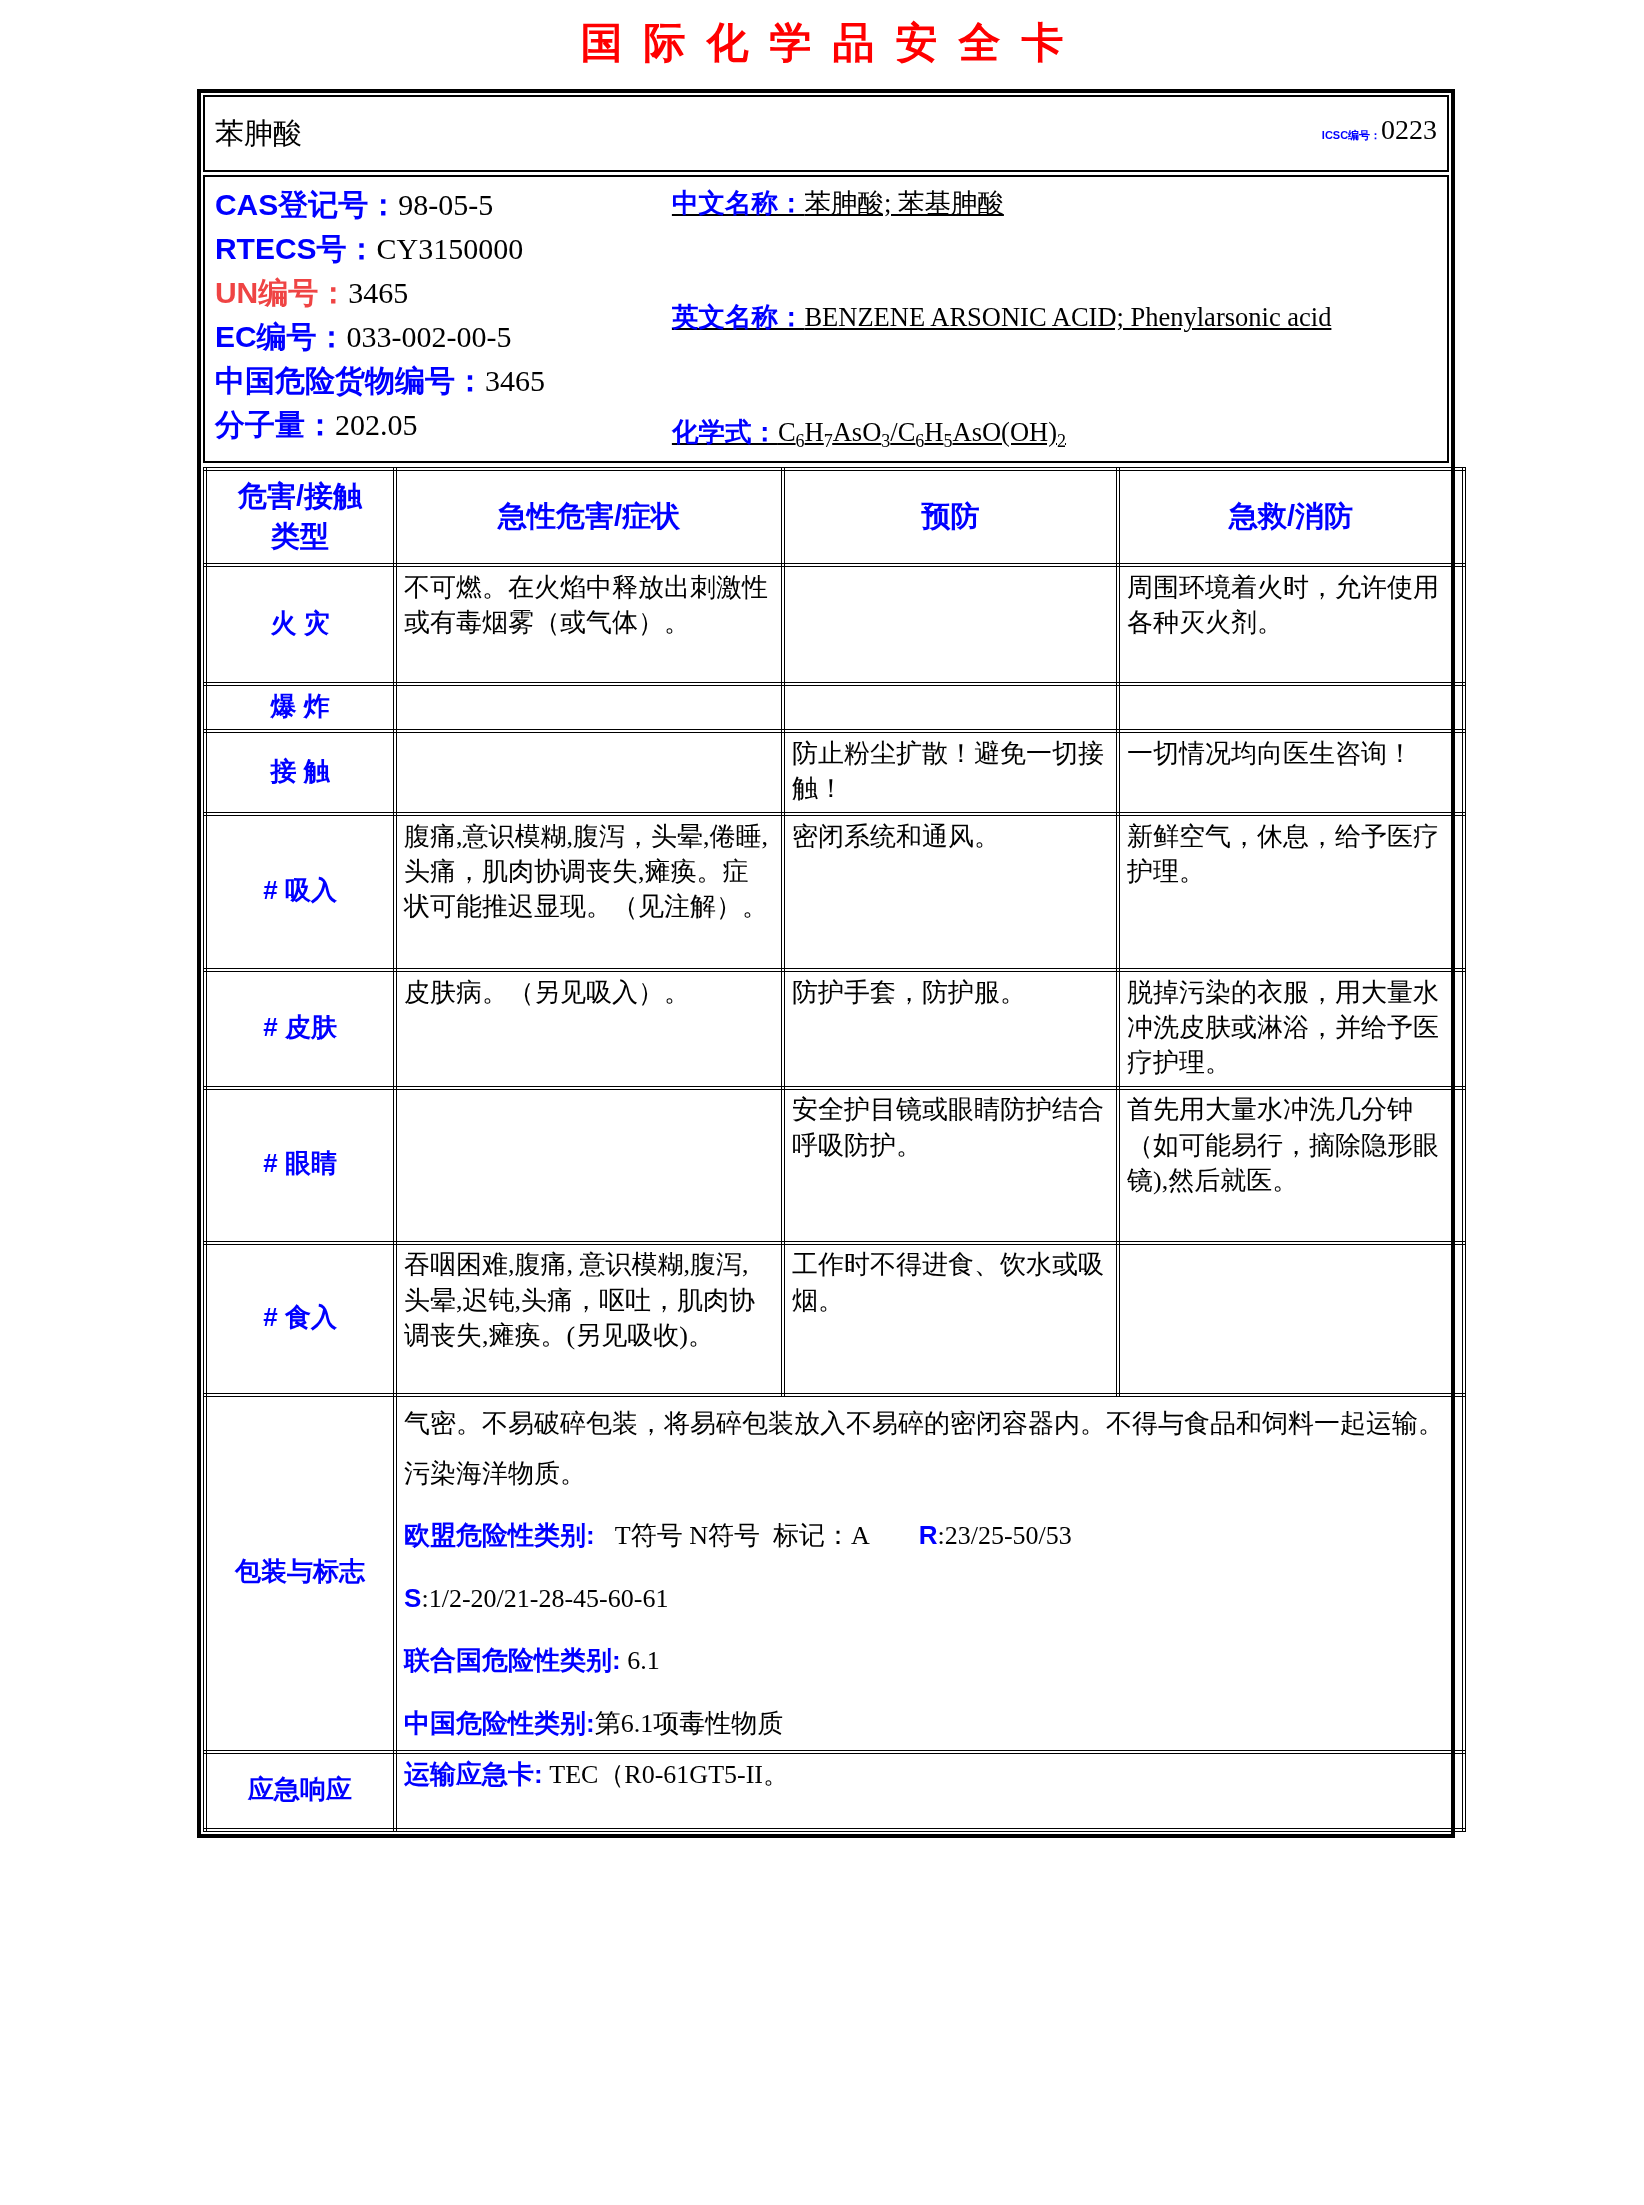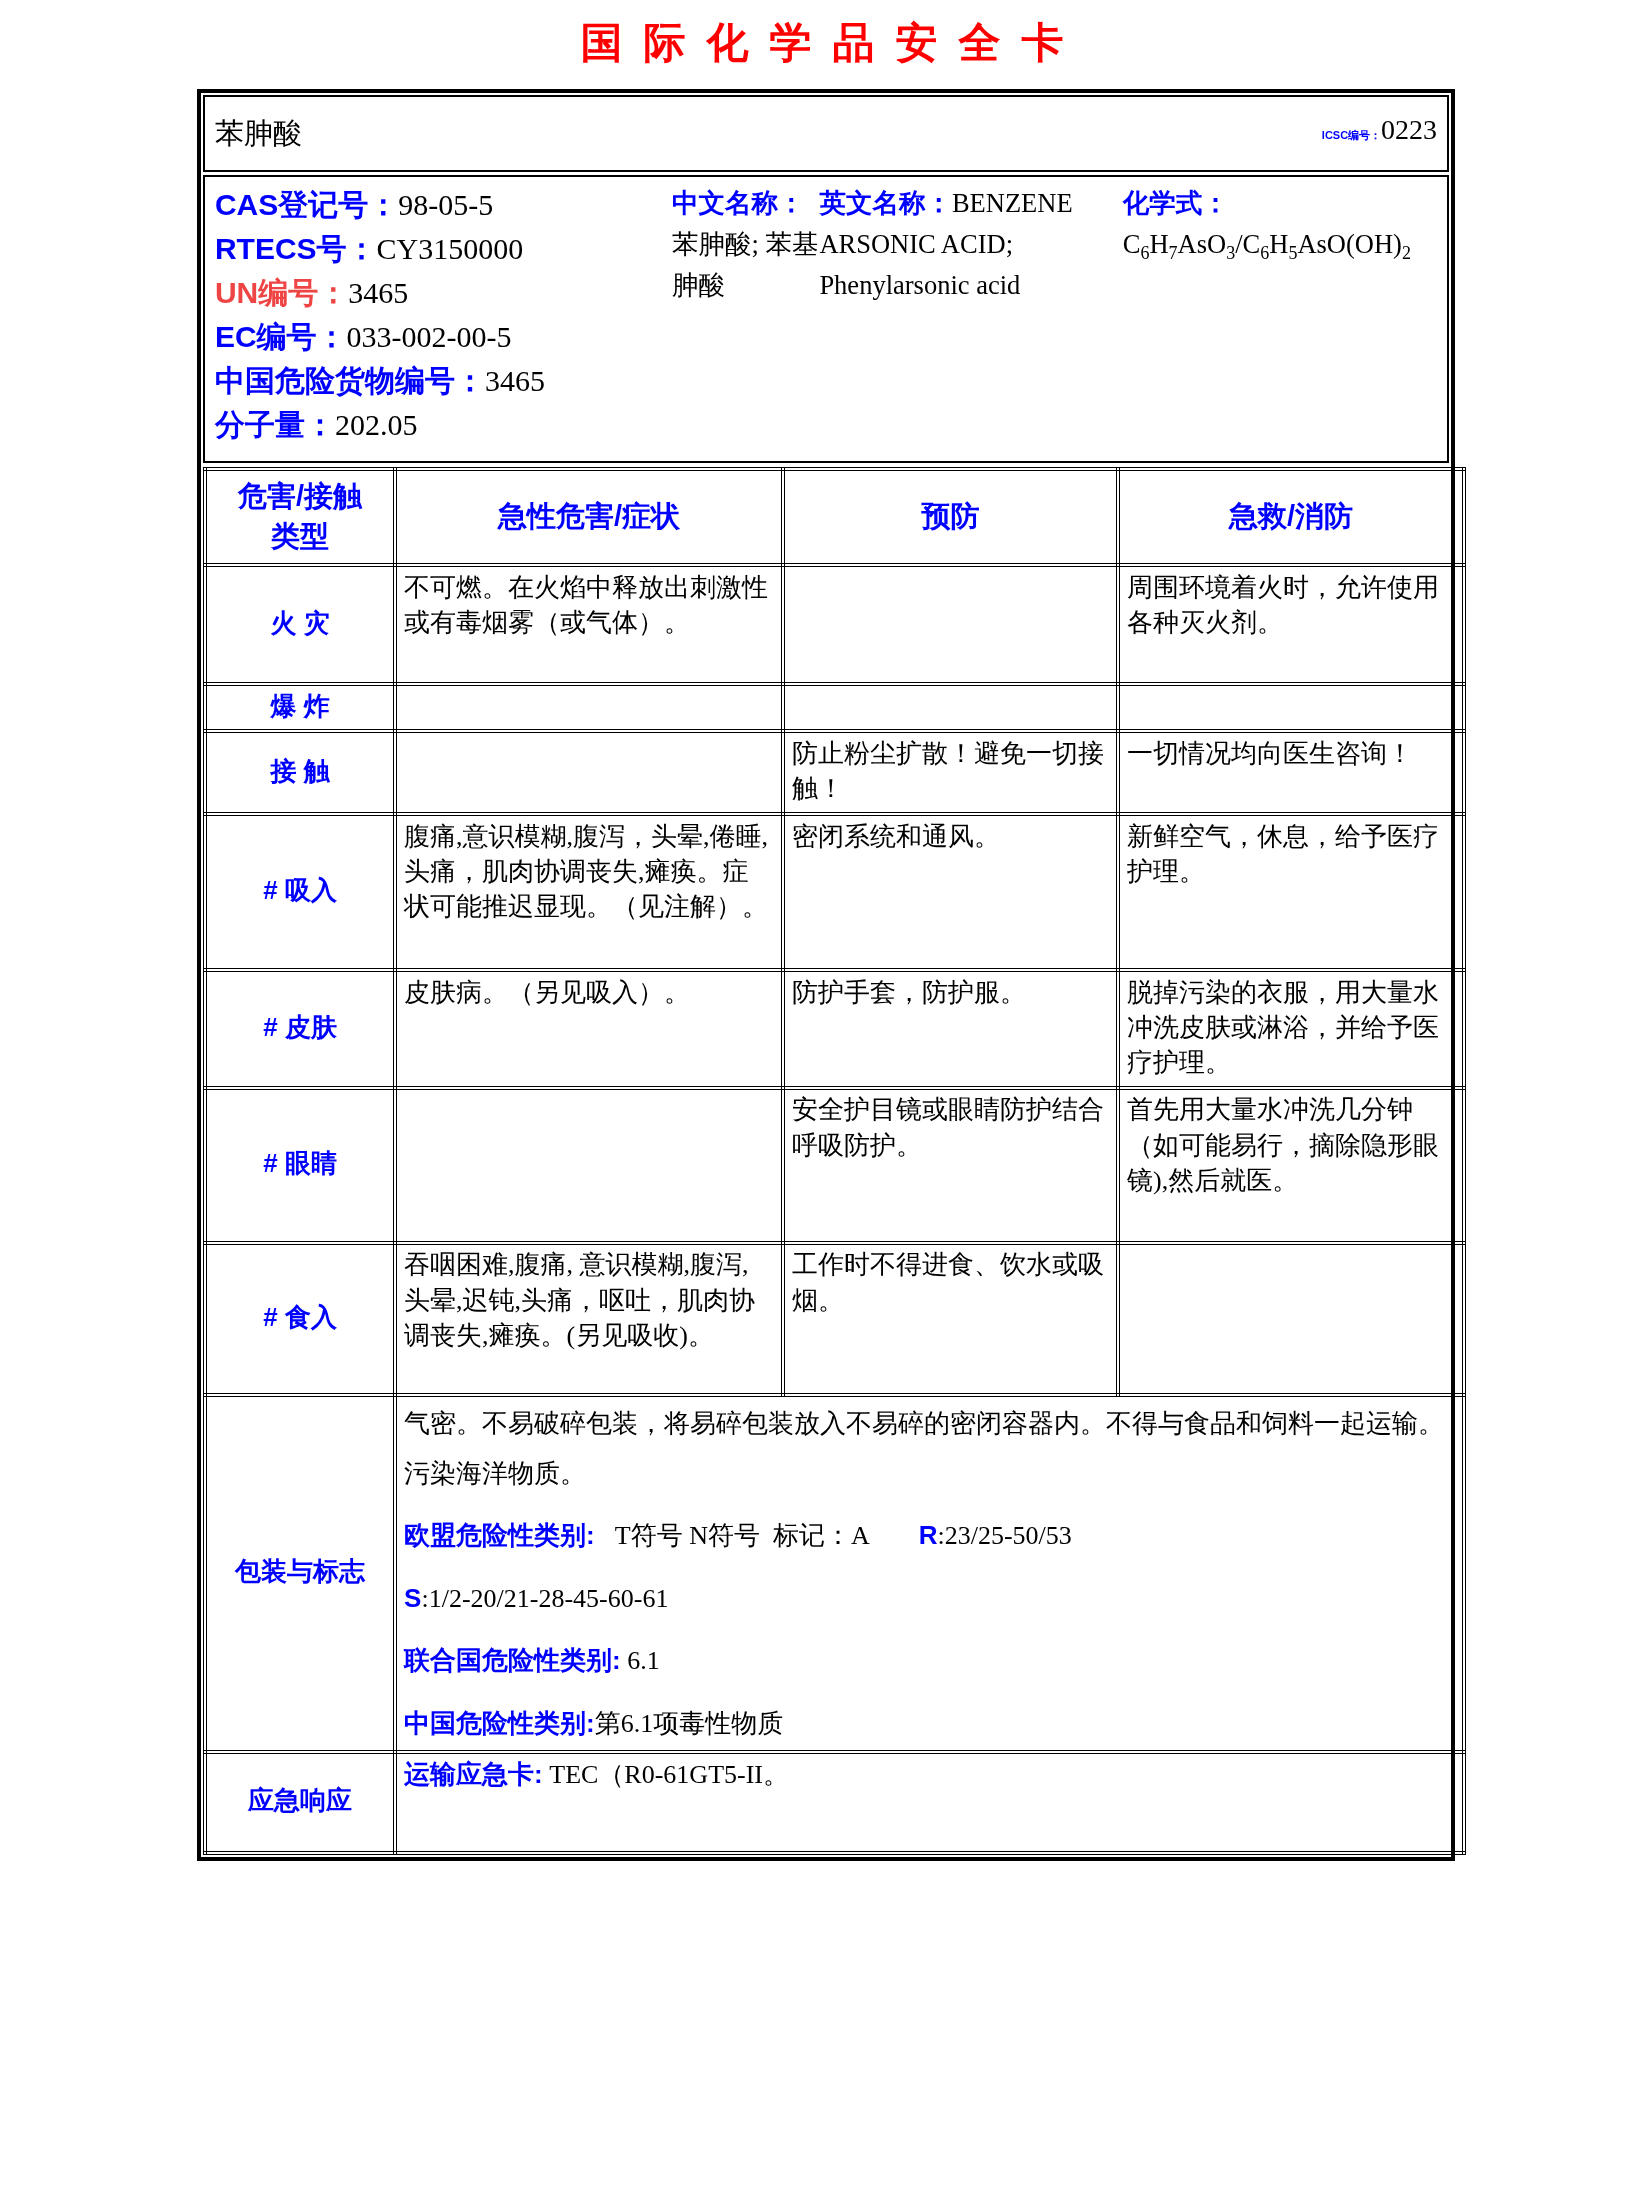--- a/index.html
+++ b/index.html
@@ -20,36 +20,36 @@
   .name-cell{height:64px;padding:4.2px 9.8px;vertical-align:middle;}
   .name-flex{display:flex;justify-content:space-between;align-items:flex-start;}
   .substance{font-size:29px;}
   .blab{font-family:"Liberation Sans",sans-serif;font-weight:bold;}
   .val{color:#000;}
   
   .info-cell{height:273px;padding:5.6px 9.8px;vertical-align:top;}
   .info-flex{display:flex;height:100%;}
   .info-left{width:457px;flex:none;}
   .info-left .info-line{line-height:44px;white-space:nowrap;font-size:30px;}
-  .info-right{width:739px;display:flex;flex-direction:row;
-              justify-content:space-between;font-size:26.5px;}
+  .info-right{width:739px;display:flex;flex-direction:column;
+              justify-content:space-between;font-size:26.5px;text-decoration:underline;}
   .info-right .info-line{line-height:1.55;}
   .en-line{width:683px;}
   sub{font-size:18px;}
   
   .lbl{vertical-align:middle !important;text-align:center;
        font-family:"Liberation Sans",sans-serif;font-weight:bold;font-size:29px;}
   th.hcell{border:4.2px double #000;vertical-align:middle;text-align:center;
            font-family:"Liberation Sans",sans-serif;font-weight:bold;font-size:29px;
            padding:2.8px;}
   .prelines{white-space:pre-line;margin-left:24px;}
   .r-head{height:96px;} .r-fire{height:119px;} .r-expl{height:45px;padding-left:40px;}
   .r-cont{height:81px;} .r-inh{height:156px;} .r-skin{height:117px;}
   .r-eye{height:155px;} .r-ing{height:152px;} .r-spill{height:103px;}
-  .r-pack{height:307px;} .r-emer{height:101px;} .r-stor{height:45px;}
+  .r-pack{height:307px;} .r-emer{height:78px;} .r-stor{height:45px;}
   .loose{line-height:2.0;}
   .vmid{vertical-align:middle !important;}
   .pack p{margin:0 0 21px 0;line-height:1.6;}
   .pack p:last-child{margin-bottom:0;}
   .pre{white-space:pre-wrap;}
   .rgap{margin-left:49px;}
   .eugap{margin-left:20px;text-align:center;}
 </style>
 </head>
 <body>

